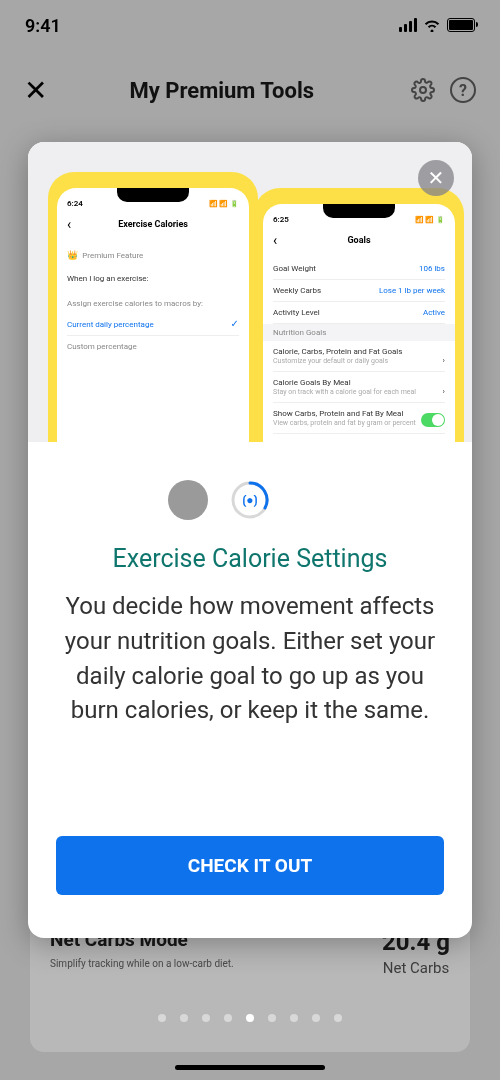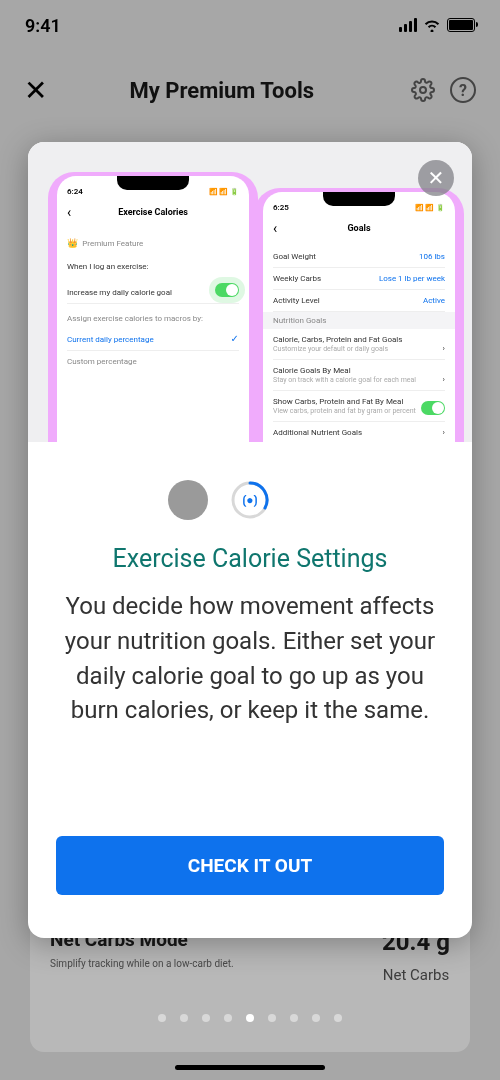--- a/index.html
+++ b/index.html
@@ -19,29 +19,29 @@
 .hx{font-size:28px;color:#000;font-weight:300}
 .htitle{flex:1;text-align:center;font-size:22px;font-weight:700;color:#111}
 .hicon{width:26px;height:26px;display:flex;align-items:center;justify-content:center;margin-left:14px}
 .gear{width:24px;height:24px;color:#333}
 .qm{width:26px;height:26px;border:2px solid #444;border-radius:50%;display:flex;align-items:center;justify-content:center;font-size:16px;font-weight:700;color:#444}
 .bottom-card{position:absolute;left:30px;right:30px;top:912px;height:140px;background:#fff;border-radius:14px;padding:16px 20px;display:flex;justify-content:space-between}
 .bc-left .bc-title{font-size:19px;font-weight:700;color:#222;margin-bottom:6px}
 .bc-left .bc-sub{font-size:10px;color:#666;line-height:1.35;max-width:220px}
 .bc-right{text-align:center}
 .bc-val{font-size:24px;font-weight:700;color:#222}
-.bc-lbl{font-size:15px;color:#555;margin-top:10px}
+.bc-lbl{font-size:15px;color:#555;margin-top:3px}
 .dots{position:absolute;bottom:58px;left:0;right:0;display:flex;justify-content:center;gap:14px;z-index:6}
 .dot{width:8px;height:8px;border-radius:50%;background:rgba(255,255,255,.45)}
 .dot.active{background:#fff}
 .homebar{position:absolute;bottom:10px;left:50%;transform:translateX(-50%);width:150px;height:5px;background:#000;border-radius:4px;z-index:6}
 .modal{position:absolute;left:28px;right:28px;top:142px;bottom:142px;background:#fff;border-radius:16px;overflow:hidden;z-index:10;box-shadow:0 6px 30px rgba(0,0,0,.3)}
 .modal-top{height:300px;background:#efeff1;position:relative;overflow:hidden}
 .close-btn{position:absolute;top:18px;right:18px;width:36px;height:36px;border-radius:50%;background:rgba(130,130,135,.75);display:flex;align-items:center;justify-content:center;z-index:20;color:#fff;font-size:20px;font-weight:300}
-.phone{position:absolute;background:#f0abfc;border-radius:26px;padding:4px 9px}
+.phone{position:absolute;background:#fde047;border-radius:26px;padding:16px 9px}
 .phone1{left:20px;top:30px;width:210px;height:340px}
 .phone2{left:226px;top:46px;width:210px;height:340px}
 .pscreen{width:100%;height:100%;background:#fff;border-radius:19px;overflow:hidden;position:relative}
 .notch{position:absolute;top:0;left:50%;transform:translateX(-50%);width:72px;height:14px;background:#000;border-radius:0 0 10px 10px}
 .pstatus{height:22px;display:flex;justify-content:space-between;align-items:flex-end;padding:0 10px 2px;font-size:8px;font-weight:600}
 .pstatus-r{display:flex;gap:2px;font-size:7px}
 .phead{height:28px;display:flex;align-items:center;padding:0 10px;position:relative}
 .pback{font-size:14px}
 .ptitle{position:absolute;left:0;right:0;text-align:center;font-size:9px;font-weight:700}
 .pcontent{padding:4px 10px;font-size:8px;color:#333}
@@ -148,24 +148,20 @@
             <span class="ptitle">Exercise Calories</span>
           </div>
         <div class="pcontent">
           <div class="premium">
               <span class="crown">👑</span>
               <span>Premium Feature</span>
             </div>
           <div class="prow nb">
               <span>When I log an exercise:</span>
             </div>
-          <div class="prow">
-              <span>Increase my daily calorie goal</span>
-              <div class="toggle glow"></div>
-            </div>
           <div class="psec">
               <div class="pseclbl">Assign exercise calories to macros by:</div>
             </div>
           <div class="prow">
               <span class="blue">Current daily percentage</span>
               <span class="check">✓</span>
             </div>
           <div class="prow nb">
               <span style="color:#888">Custom percentage</span>
             </div>

